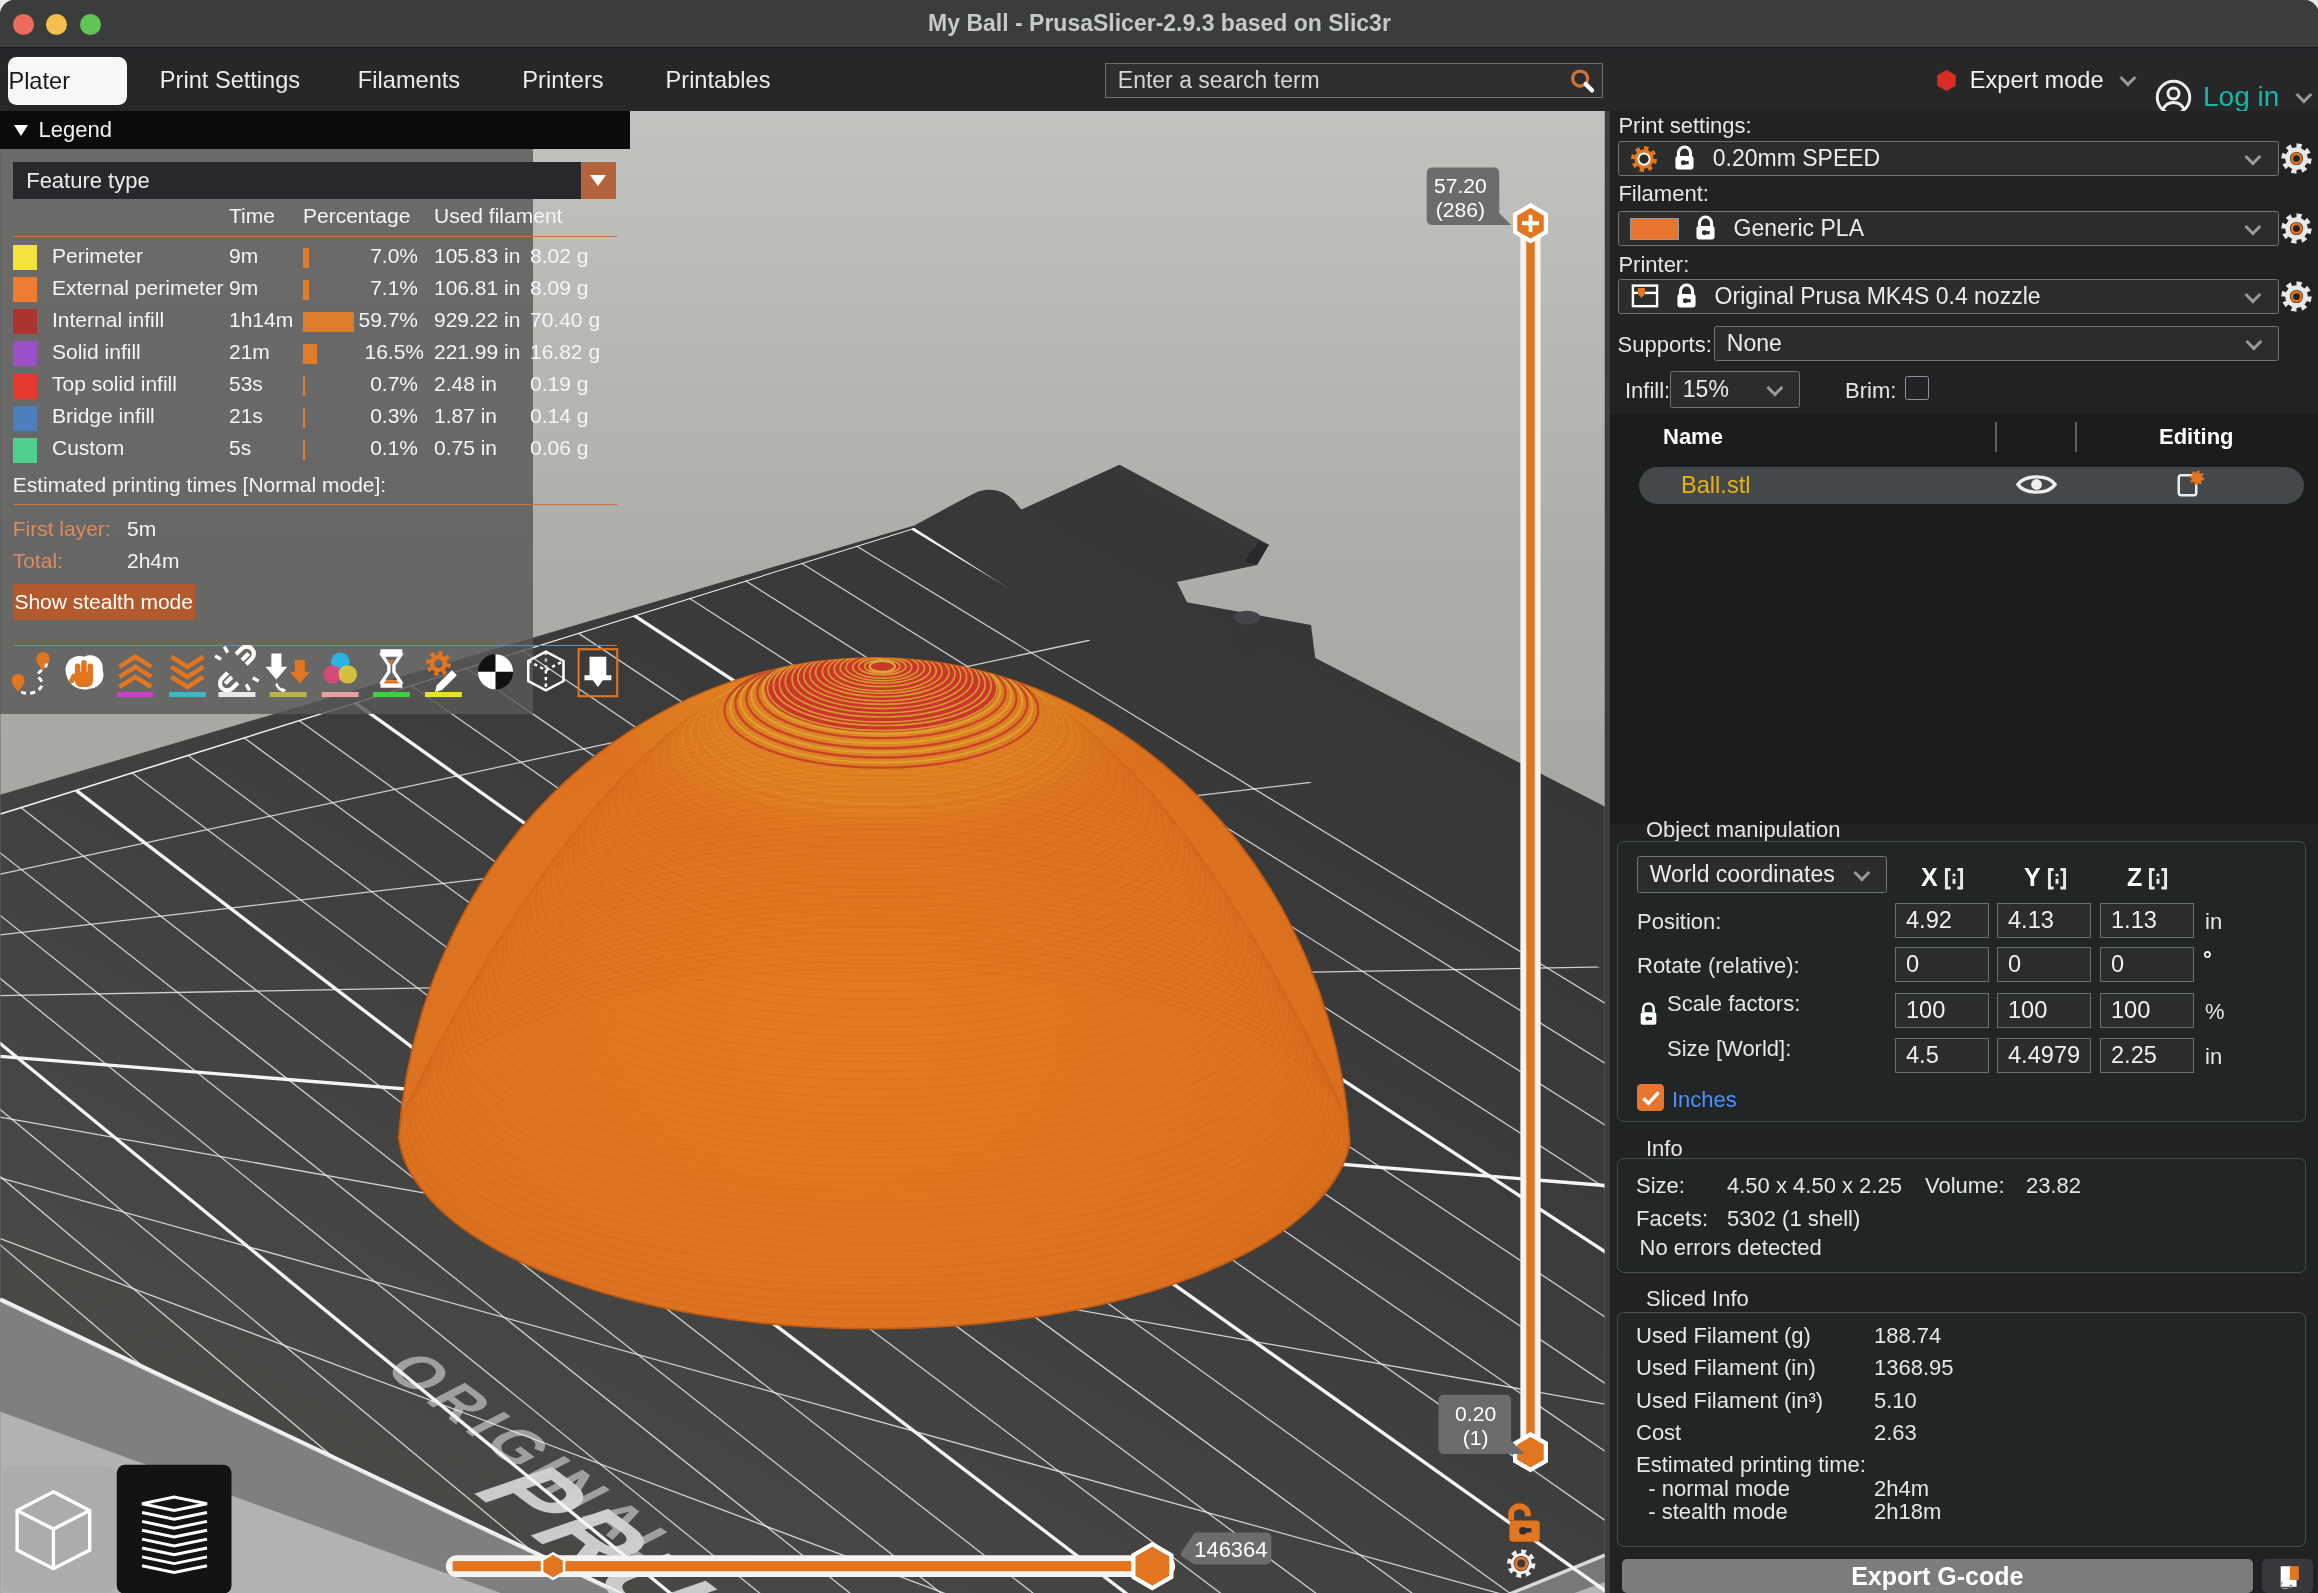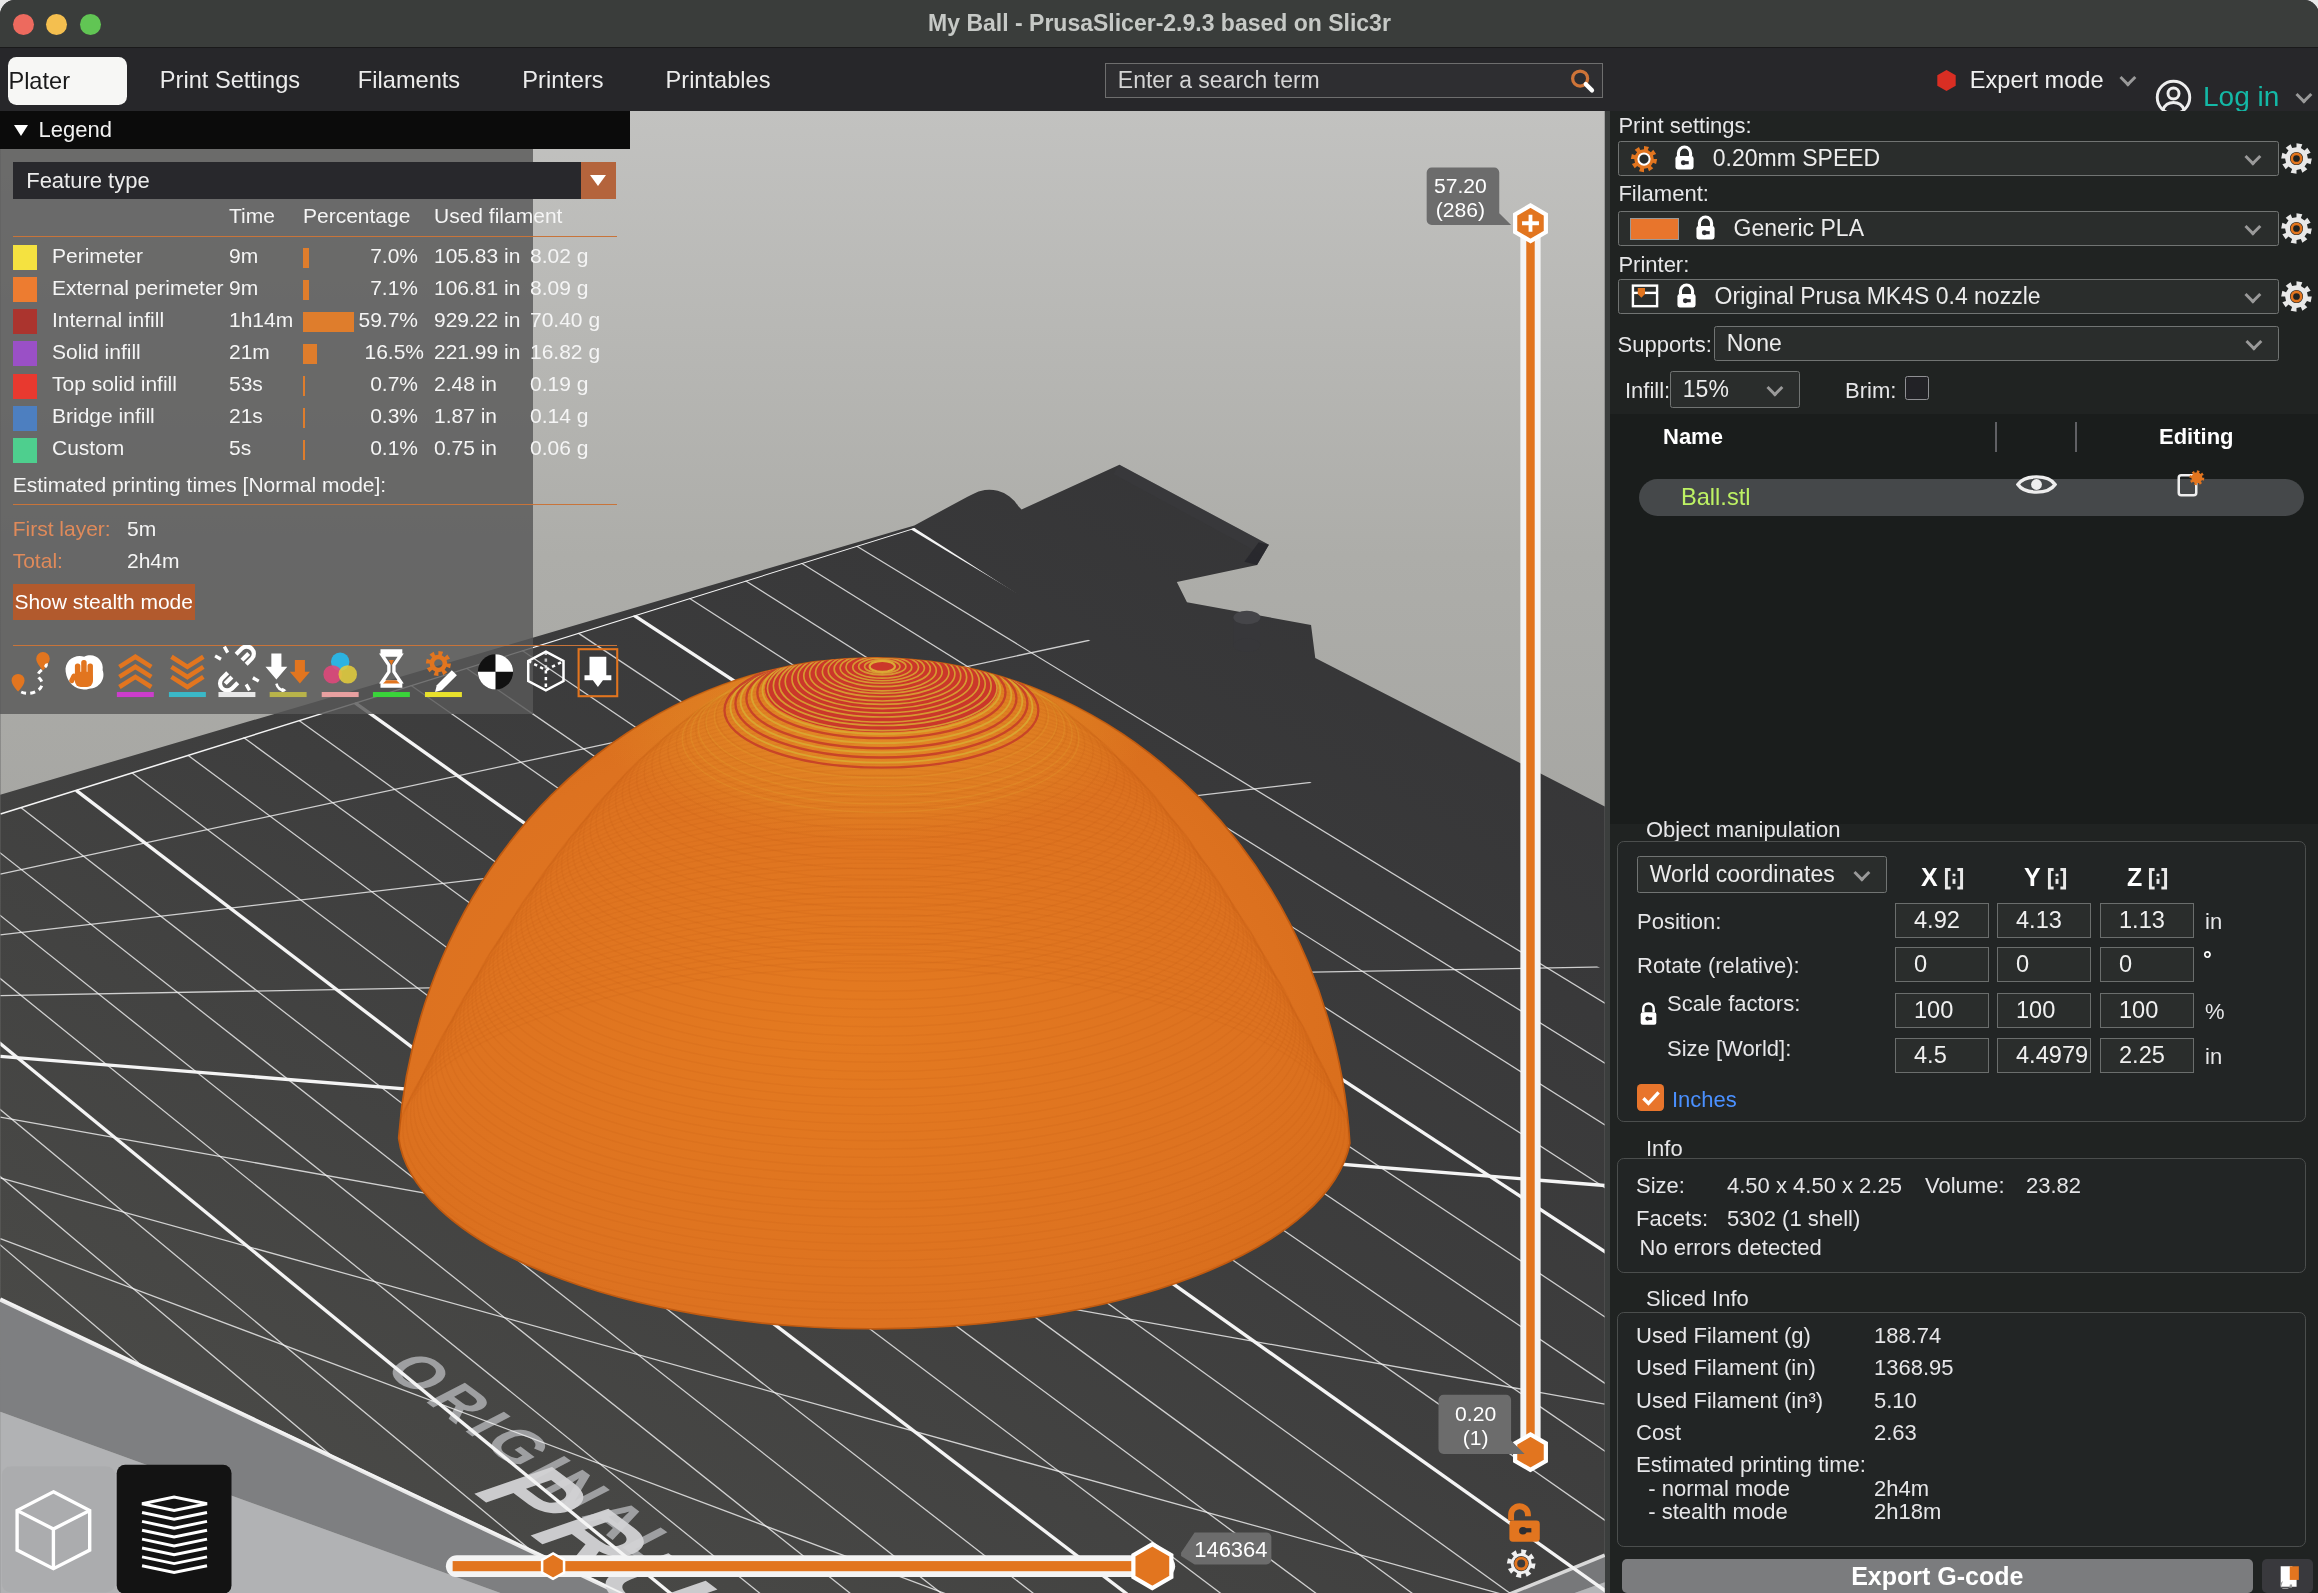--- a/index.html
+++ b/index.html
@@ -35,23 +35,23 @@
 #rp>div,#rp>svg{z-index:2}
 .rl{position:absolute;font-size:22px;color:#e6e6e8;white-space:nowrap}
 .rl.b{font-weight:bold;color:#fff}
 .rl.blue{color:#4a90ff}
 .combo{position:absolute;background:#2a2d2c;border:1.7px solid #717473;border-radius:2.5px;display:flex;align-items:center;color:#ececec}
 .ctext{font-size:23px;margin-left:5px}
 .combo .chev{position:absolute;margin-top:-3.4px}
 .gbtn{position:absolute}
 #listarea{position:absolute;left:0px;top:303px;width:709px;height:410px;background:#1a1d1c}
 .vsep{position:absolute;width:1.7px;height:30px;background:#606064}
-#ballrow{position:absolute;left:29px;top:368px;width:665px;height:37px;background:#45484a;border-radius:18.6px;color:#bef264;font-size:23.6px;line-height:37px;padding-left:42px}
+#ballrow{position:absolute;left:29px;top:356px;width:665px;height:37px;background:#45484a;border-radius:18.6px;color:#eab308;font-size:23.6px;line-height:37px;padding-left:42px}
 .panel{position:absolute;border:1.7px solid #4b4e4d;border-radius:6.8px;background:#222525}
-.ibox{position:absolute;width:94px;height:35px;background:#2a2d2c;border:1.7px solid #6b6e6d;color:#f0f0f0;font-size:23.6px;line-height:32px;padding-left:18px}
+.ibox{position:absolute;width:94px;height:35px;background:#2a2d2c;border:1.7px solid #6b6e6d;color:#f0f0f0;font-size:23.6px;line-height:32px;padding-left:10px}
 #export{position:absolute;left:11.8px;top:1448px;width:631px;height:34px;background:#7b7c7e;border-radius:5px;color:#fff;font-size:25px;font-weight:bold;text-align:center;line-height:34px}
 #sdbtn{position:absolute;left:652px;top:1448px;width:51px;height:34px;background:#39393d;border-radius:5px;display:flex;align-items:center;justify-content:center}
 </style></head>
 <body>
 <div id="win">
 <div id="titlebar">
       <span class="tl" style="background:#ed6a5e;left:12.7px"></span>
       <span class="tl" style="background:#f4bf4f;left:46px"></span>
       <span class="tl" style="background:#61c554;left:80px"></span>
       <div id="title">My Ball - PrusaSlicer-2.9.3 based on Slic3r</div>

